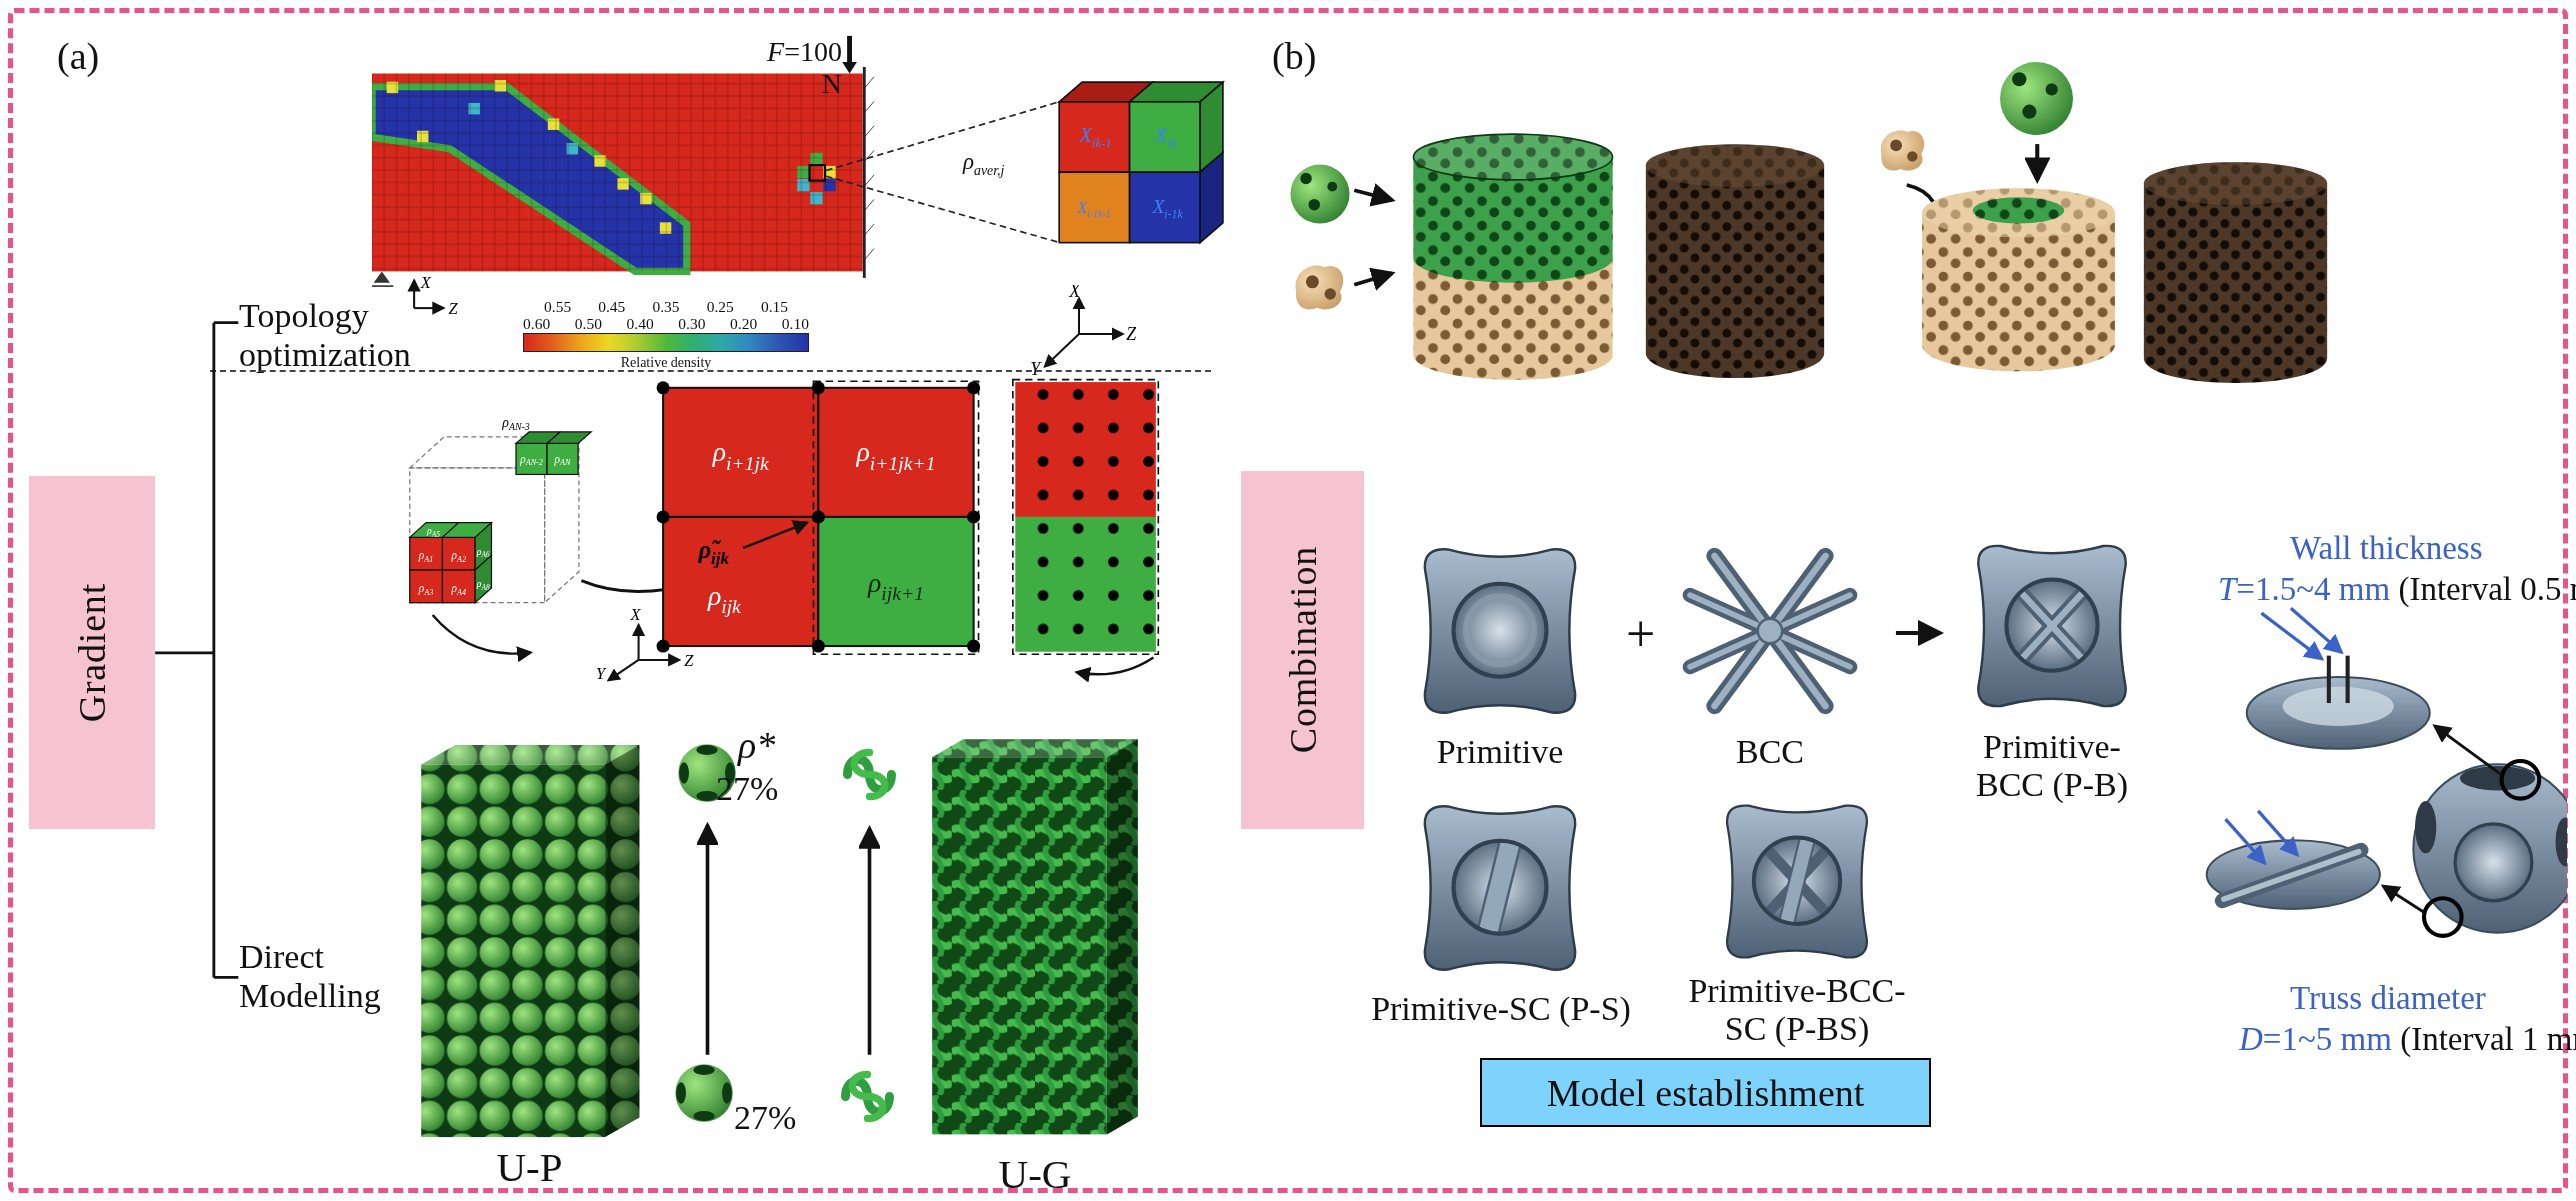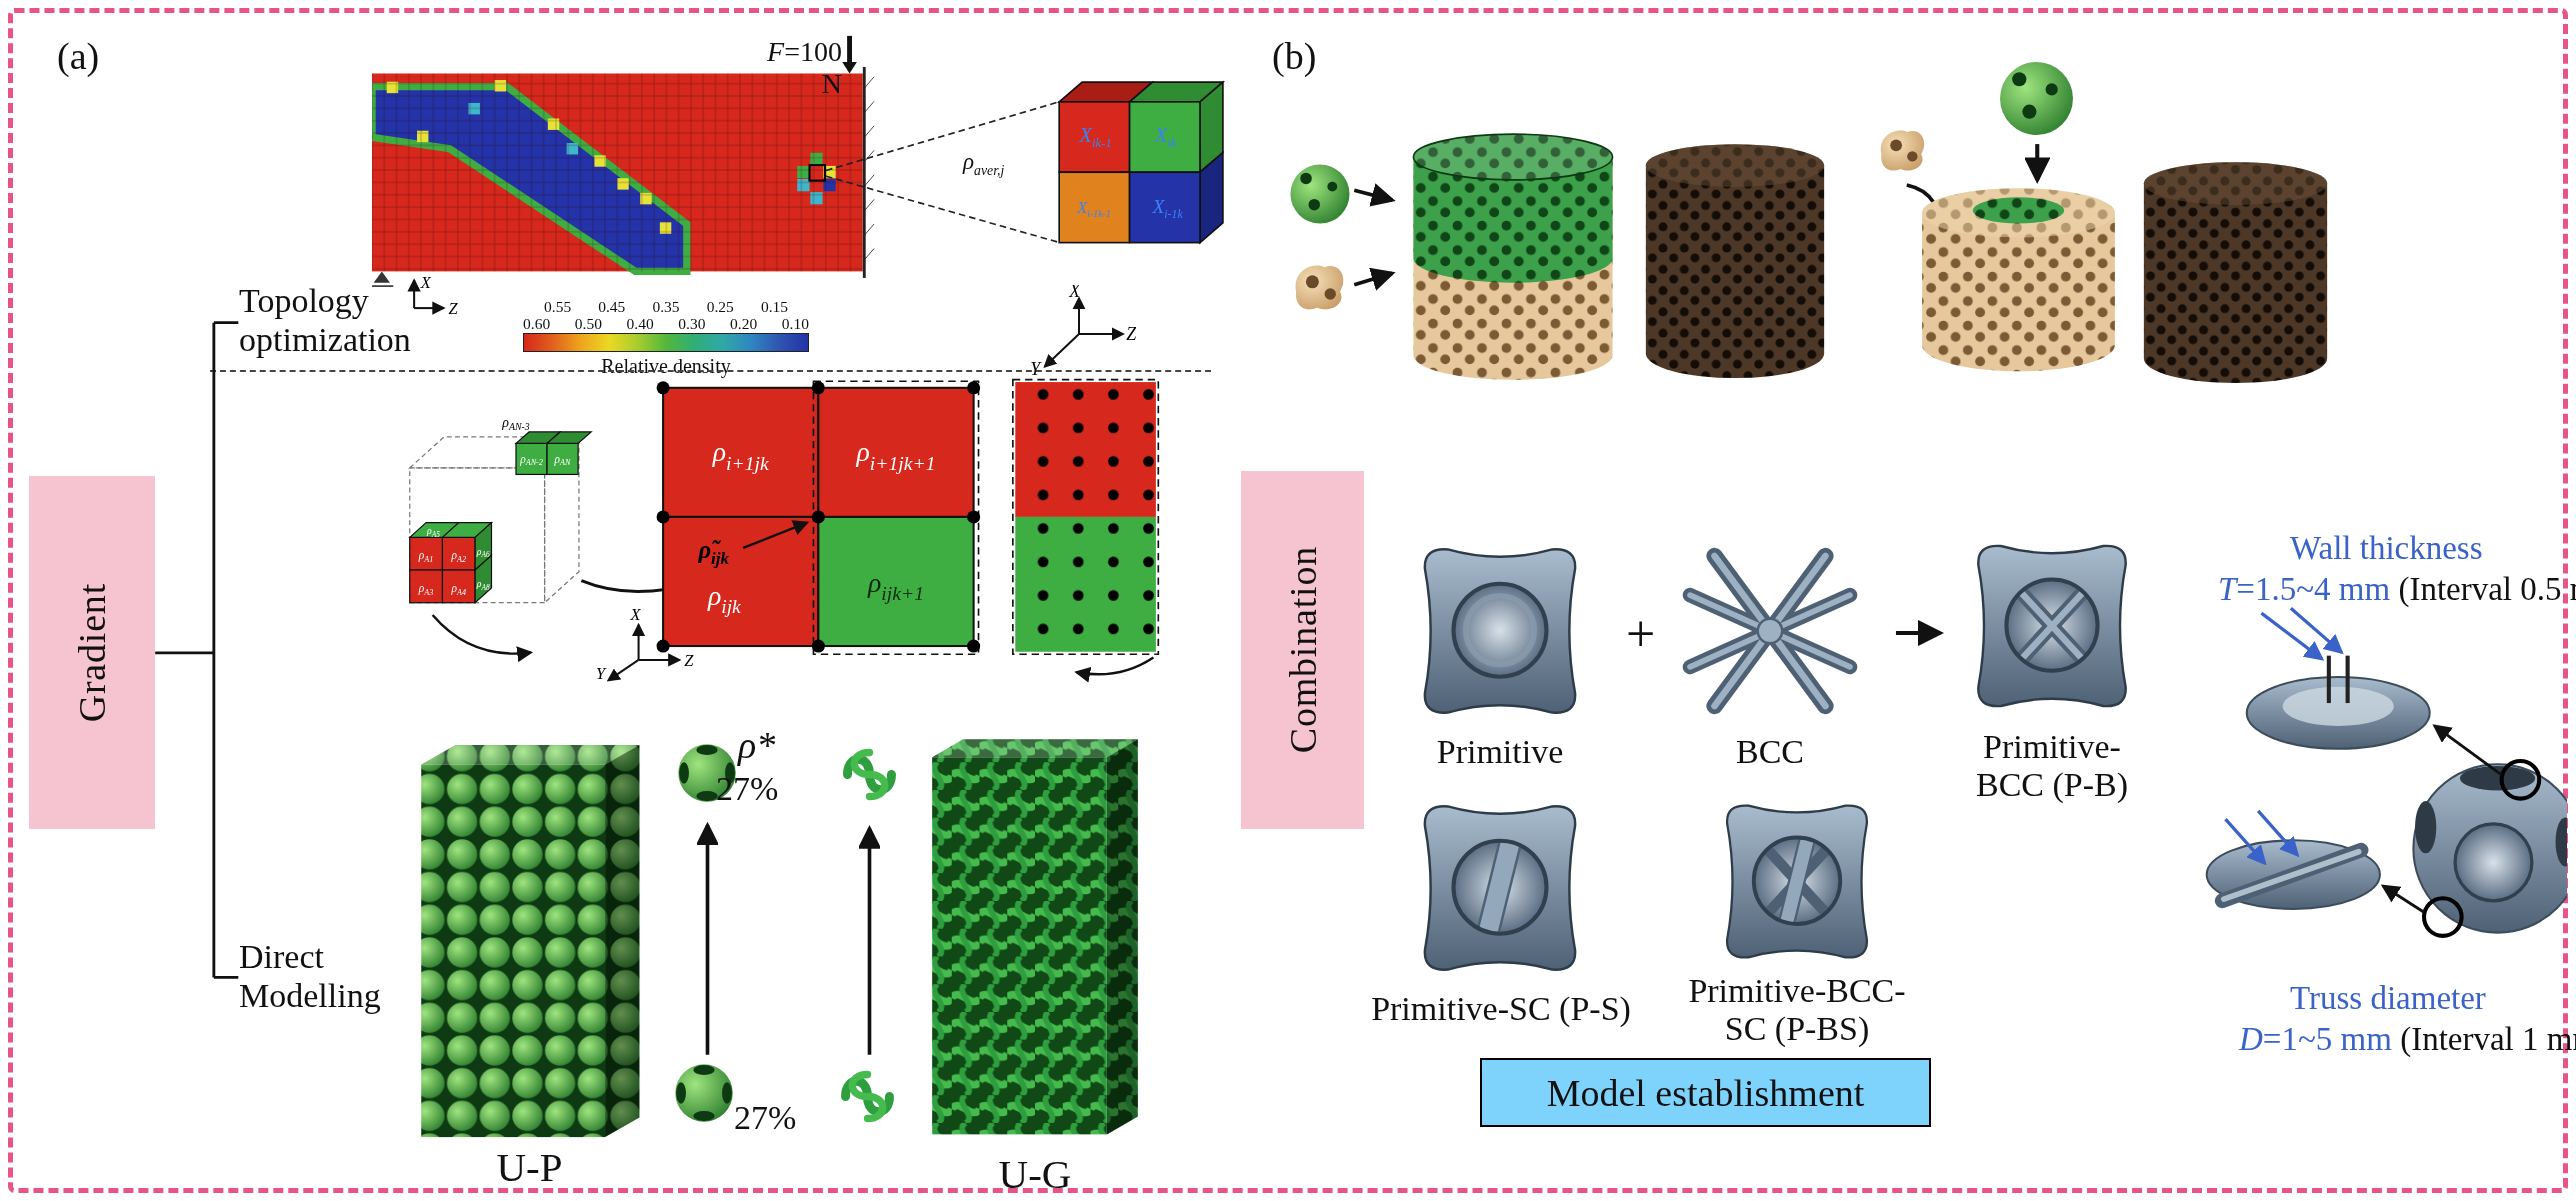--- a/index.html
+++ b/index.html
@@ -9,21 +9,21 @@
 .abs{position:absolute}
 .math{font-style:italic}
 sub{font-size:0.6em}
 .pink-box{background:#f6c3d0;display:flex;align-items:center;justify-content:center}
 .vtext{writing-mode:vertical-rl;transform:rotate(180deg);font-size:38px;letter-spacing:0.8px}
 .lbl{font-size:34px;line-height:39px}
 .panel-label{font-size:38px}
 .cb-row{display:flex;justify-content:space-between;font-size:15.5px;line-height:17px}
 .cb-upper{padding:0 21px}
 .cb-bar{height:19.6px;border:0.8px solid #222;margin-top:0.8px;background:linear-gradient(90deg,#d6281c 0%,#e0601c 10%,#eda51e 20%,#ead822 30%,#a8cc30 40%,#52b83c 50%,#2fae76 60%,#2fa8a8 70%,#2f86c0 80%,#2f54b0 90%,#2433a8 100%)}
-.cb-title{text-align:center;font-size:20px;margin-top:2.5px}
+.cb-title{text-align:center;font-size:14px;margin-top:2.5px}
 .cap-box{border:2.5px solid #000;display:flex;align-items:center;justify-content:center;font-size:38px;background:#7dd3fc}
 .blue{color:#3a62c8}
 .center{text-align:center}
 .wh{color:#3b82f6}
 svg text{font-family:"Liberation Serif",serif}
 </style>
 </head>
 <body>
 
 <svg width="0" height="0" style="position:absolute" aria-hidden="true">
@@ -196,21 +196,21 @@
       <span>0.50</span>
       <span>0.40</span>
       <span>0.30</span>
       <span>0.20</span>
       <span>0.10</span>
     </div>
     <div class="cb-bar"></div>
     <div class="cb-title">Relative density</div>
   </div>
 
-  <div class="abs lbl" style="left:239px;top:281px">
+  <div class="abs lbl" style="left:239px;top:296px">
     <div>Topology</div>
     <div>optimization</div>
   </div>
 
   <div class="abs" style="left:210px;top:370px;width:1001px;border-top:2.5px dashed #444"></div>
 
   <svg class="abs" style="left:147px;top:311px" width="106" height="687" viewBox="0 0 130 840">
     <path d="M82,13 H112 M82,13 V816 M82,816 H112 M10,418 H82" stroke="#111" stroke-width="3.5" fill="none"></path>
   </svg>
 

